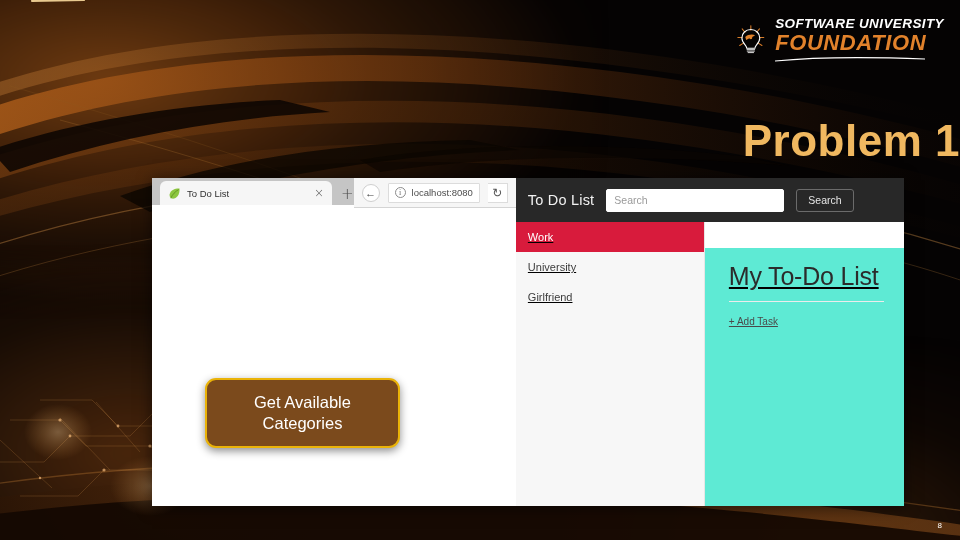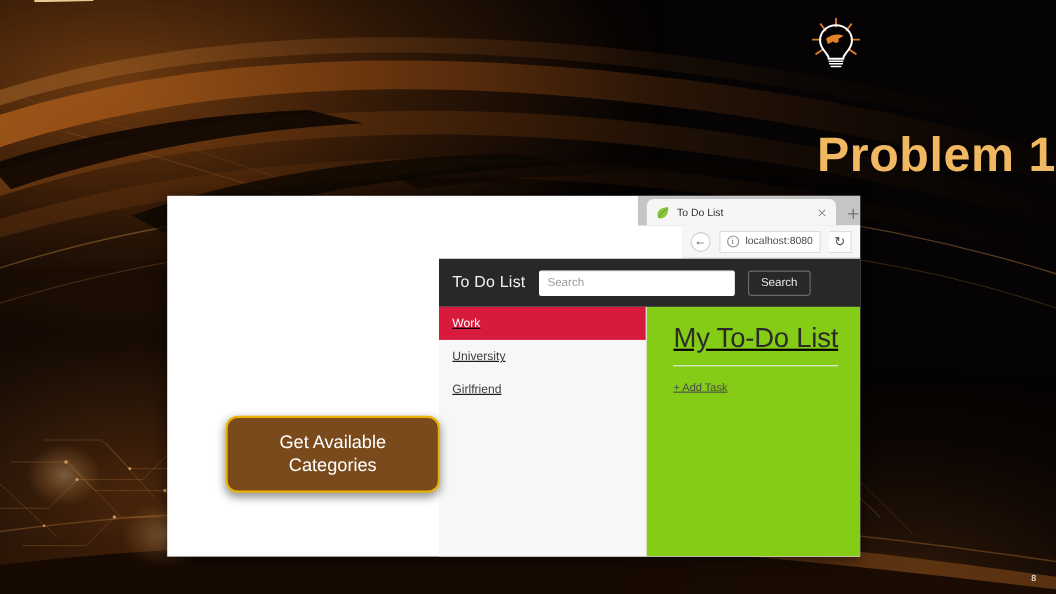--- a/index.html
+++ b/index.html
@@ -49,25 +49,25 @@
                 rgba(150,78,22,0.30) 0%,
                 rgba(70,34,8,0.14) 46%,
                 rgba(0,0,0,0) 78%);
     filter: blur(10px);
   }
 
   
   #browser {
     position: absolute;
     left: 152px; top: 178px;
-    width: 630px; height: 328px;
+    width: 752px; height: 328px;
     background: #fff;
     box-shadow: 0 2px 14px rgba(0,0,0,0.55);
     overflow: hidden;
-    display: flex; flex-direction: column; align-items: flex-end;
+    display: flex; flex-direction: row;
   }
 
   .tabstrip {
     height: 27px;
     background: #c5c5c5;
     display: flex;
     align-items: flex-end;
     padding-left: 8px;
     flex: 0 0 auto;
   }
@@ -227,23 +227,24 @@
     font-size: 11px;
     color: #3d3d3d;
   }
   .side-item.active {
     background: #d81b3c;
     color: #fff;
   }
 
   .content {
     flex: 1 1 auto;
-    background: #84cc16;
+    background: #5eead4;
     padding: 14px 20px 0 24px;
     min-width: 0;
+    margin-top: 26px;
   }
   .content-title {
     font-size: 25px;
     font-weight: 400;
     color: #2b2b2b;
     letter-spacing: -0.2px;
     line-height: 1.15;
   }
   .content-rule {
     margin-top: 10px;
@@ -436,20 +437,27 @@
         <line x1="42" y1="34" x2="36" y2="30"></line>
       </g>
       <path d="M24,8 C15.5,8 9.5,14.2 9.5,21.8 C9.5,27 12.6,30.6 15,33.4
                C16.6,35.3 17.2,36.6 17.4,38.4 L30.6,38.4
                C30.8,36.6 31.4,35.3 33,33.4 C35.4,30.6 38.5,27 38.5,21.8
                C38.5,14.2 32.5,8 24,8 Z" fill="none" stroke="#ffffff" stroke-width="1.8"></path>
       <path d="M17.8,40.6 L30.2,40.6 M18.2,43 L29.8,43 M19.6,45.4 L28.4,45.4" stroke="#ffffff" stroke-width="1.4" stroke-linecap="round" fill="none"></path>
       <path d="M15,20 C19,16.5 26,15 31,17.5 C27,20 21,23 16.5,25 Z" fill="#e2822b"></path>
       <circle cx="24" cy="21.5" r="2.4" fill="#e2822b"></circle>
     </svg>
+    <div class="logo-text">
+      <div class="logo-line1">SOFTWARE UNIVERSITY</div>
+      <div class="logo-line2">FOUNDATION</div>
+      <svg width="150" height="7" viewBox="0 0 150 7" style="display:block;margin-top:2px">
+        <path d="M0,5 C40,1 100,1 150,3" stroke="#ffffff" stroke-width="1.2" fill="none"></path>
+      </svg>
+    </div>
   </div>
 
   <div id="slide-title">Problem 1</div>
 
   <div id="browser">
 
     <div class="tabstrip">
       <div class="tab">
         <span class="tab-favicon">
           <svg width="13" height="13" viewBox="0 0 13 13">

